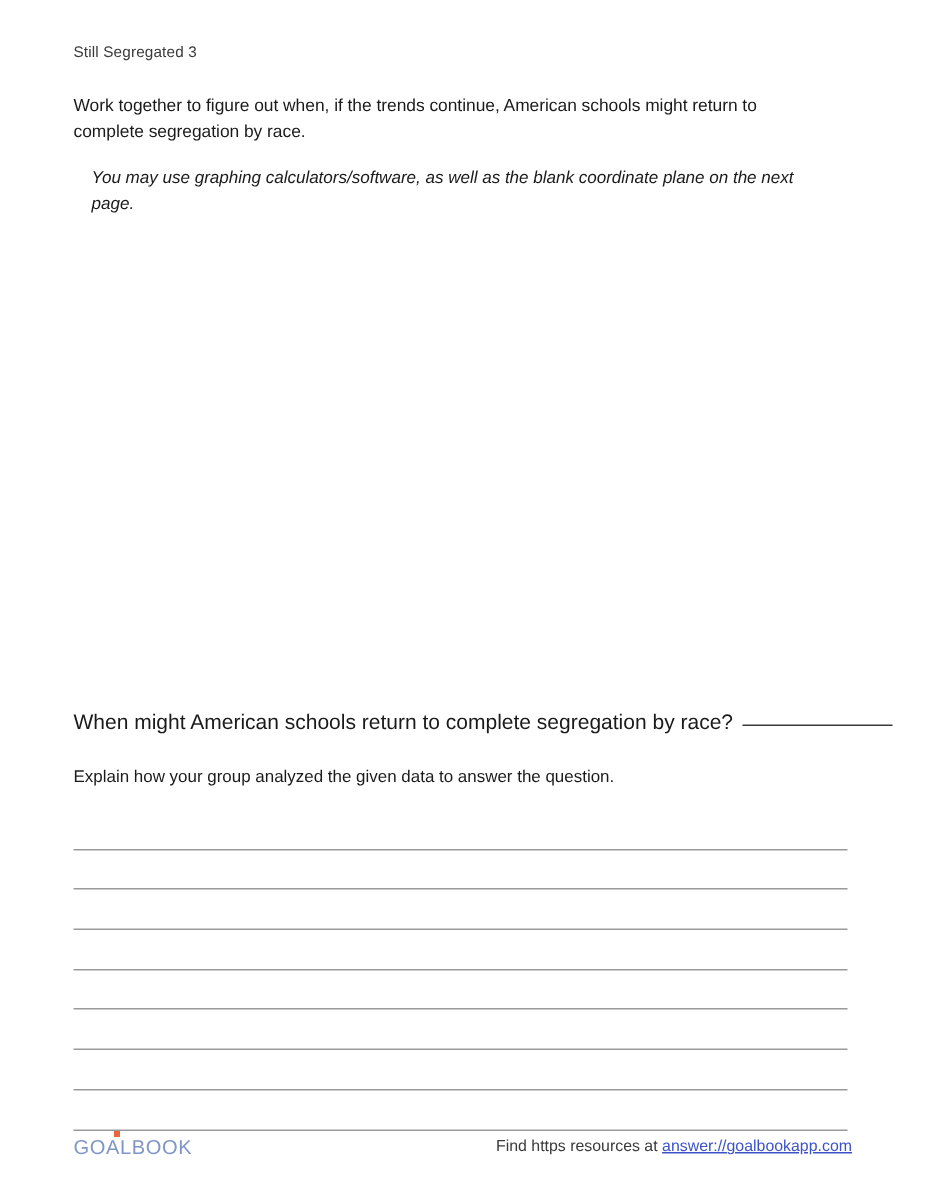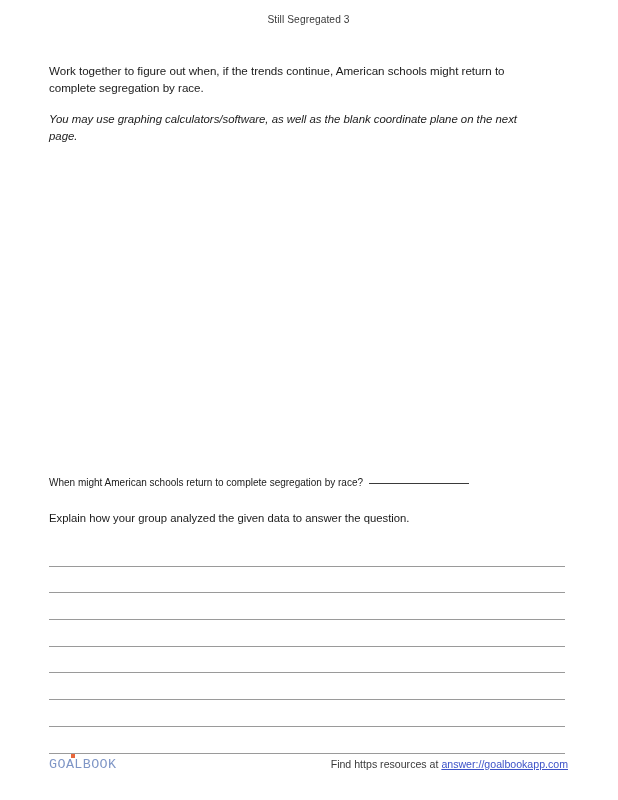--- a/index.html
+++ b/index.html
@@ -16,24 +16,24 @@
     width: 618px;
     height: 800px;
     background: #ffffff;
     overflow: hidden;
     box-sizing: border-box;
   }
 
   
   .running-header {
     position: absolute;
-    top: 14px;
-    left: 49px;
-    right: 50px;
-    text-align: center;
+    top: 30px;
+    left: 49px;
+    right: 50px;
+    text-align: left;
     font-size: 10.2px;
     color: #3a3a3a;
     letter-spacing: 0.1px;
     line-height: 1.2;
   }
 
   
   .prompt {
     position: absolute;
     top: 62px;
@@ -42,21 +42,21 @@
   }
   .prompt-heading {
     font-size: 11.6px;
     font-weight: normal;
     line-height: 1.48;
     color: #1a1a1a;
     letter-spacing: -0.02px;
     margin: 0;
   }
   .prompt-subheading {
-    margin: 0;
+    margin: 12px;
     margin-top: 15px;
     font-size: 11.4px;
     font-style: italic;
     line-height: 1.45;
     color: #1a1a1a;
     letter-spacing: -0.02px;
   }
 
   
   .work-area {
@@ -66,21 +66,21 @@
     width: 516px;
     height: 325px;
   }
 
   
   .question-row {
     position: absolute;
     top: 472px;
     left: 49px;
     right: 50px;
-    font-size: 10px;
+    font-size: 14px;
     line-height: 1.4;
     color: #1a1a1a;
     white-space: nowrap;
   }
   .fill-blank {
     display: inline-block;
     width: 100px;
     border-bottom: 1.1px solid #3a3a3a;
     margin-left: 6px;
     vertical-align: 2px;
@@ -121,21 +121,21 @@
     display: flex;
     align-items: center;
     justify-content: space-between;
   }
   .logo {
     display: inline-flex;
     align-items: flex-start;
     font-size: 13.4px;
     letter-spacing: 0.4px;
     color: #7f96c6;
-    font-family: Liberation Mono, monospace;
+    font-family: Liberation Sans, sans-serif;
     font-weight: 400;
     line-height: 1;
     position: relative;
   }
   .logo-a-wrap {
     position: relative;
     display: inline-block;
   }
   .logo-flag {
     position: absolute;

